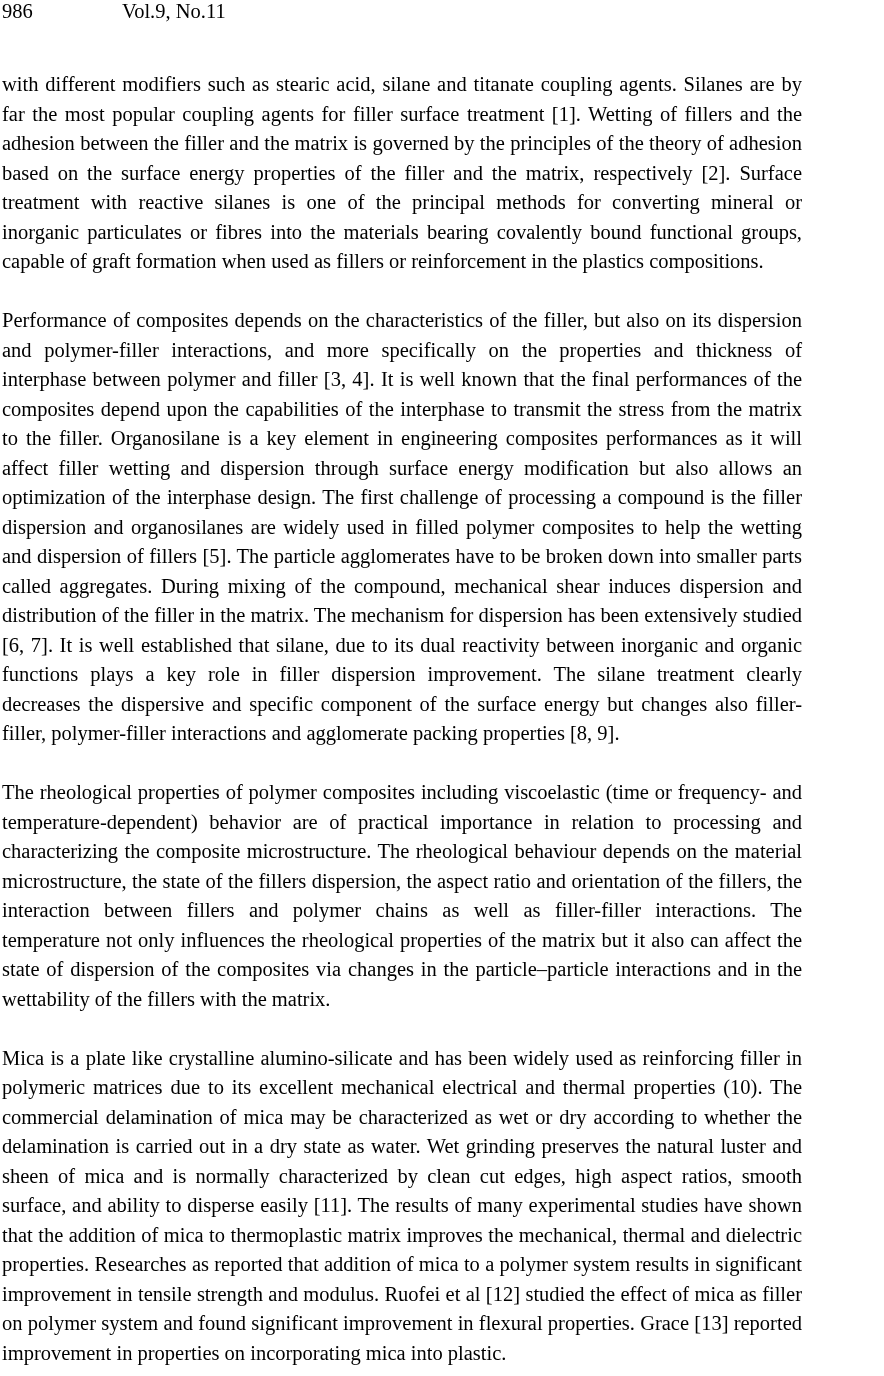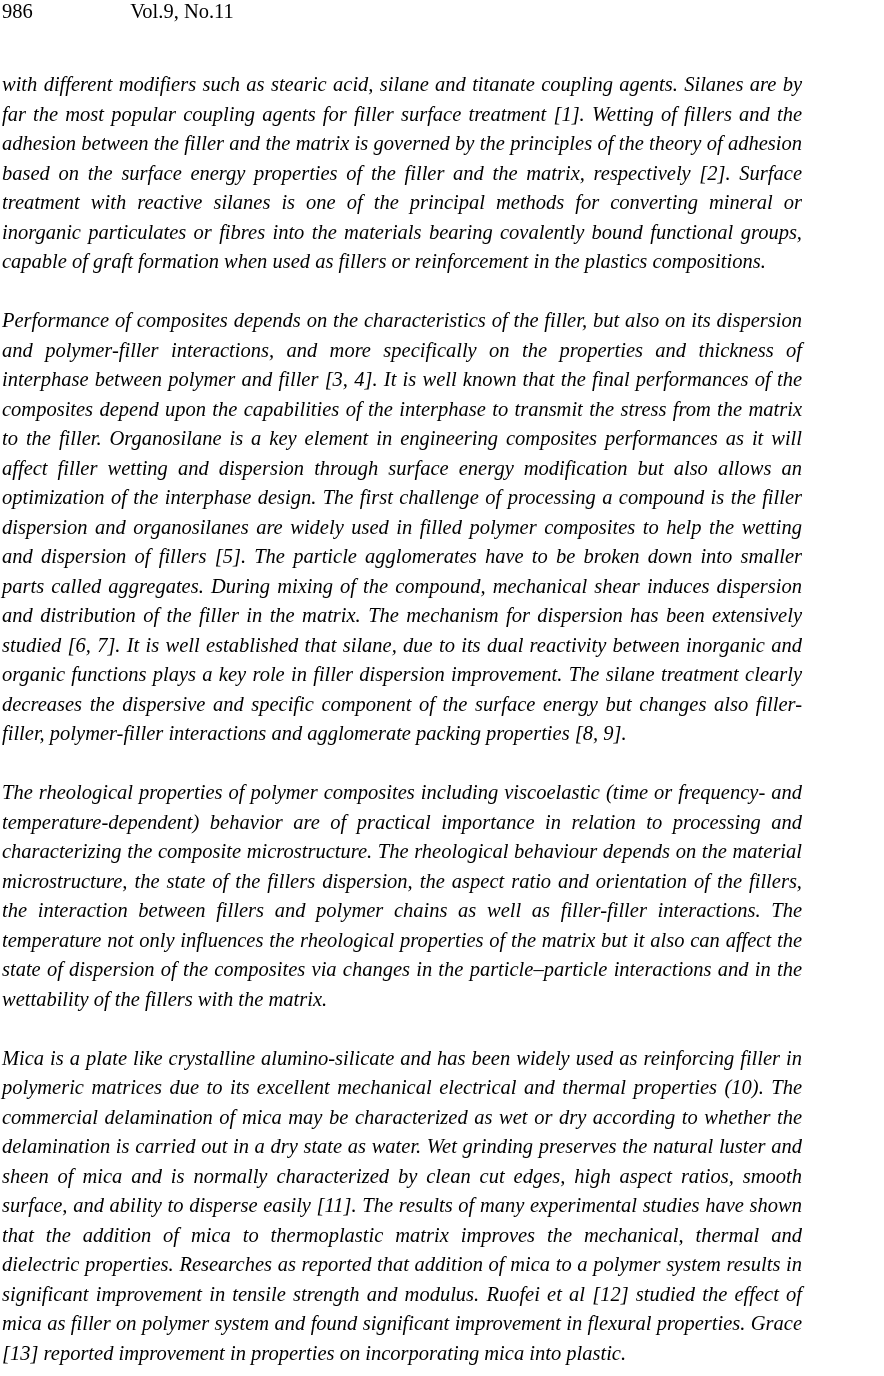--- a/index.html
+++ b/index.html
@@ -28,25 +28,24 @@
   .page-header .hdr-left {
     flex: 0 0 120px;
     text-align: left;
   }
   .page-header .hdr-center {
     flex: 1 1 auto;
     text-align: center;
   }
   .page-header .hdr-right {
     flex: 0 0 120px;
-    text-align: center;
+    text-align: left;
   }
   .page-body {
     margin-top: 48px;
-    font-style: italic;
   }
   .page-body p {
     margin: 0 0 29.5px 0;
     font-size: 20.5px;
     line-height: 29.5px;
     text-align: justify;
   }
   .page-body p:last-child {
     margin-bottom: 0;
   }

